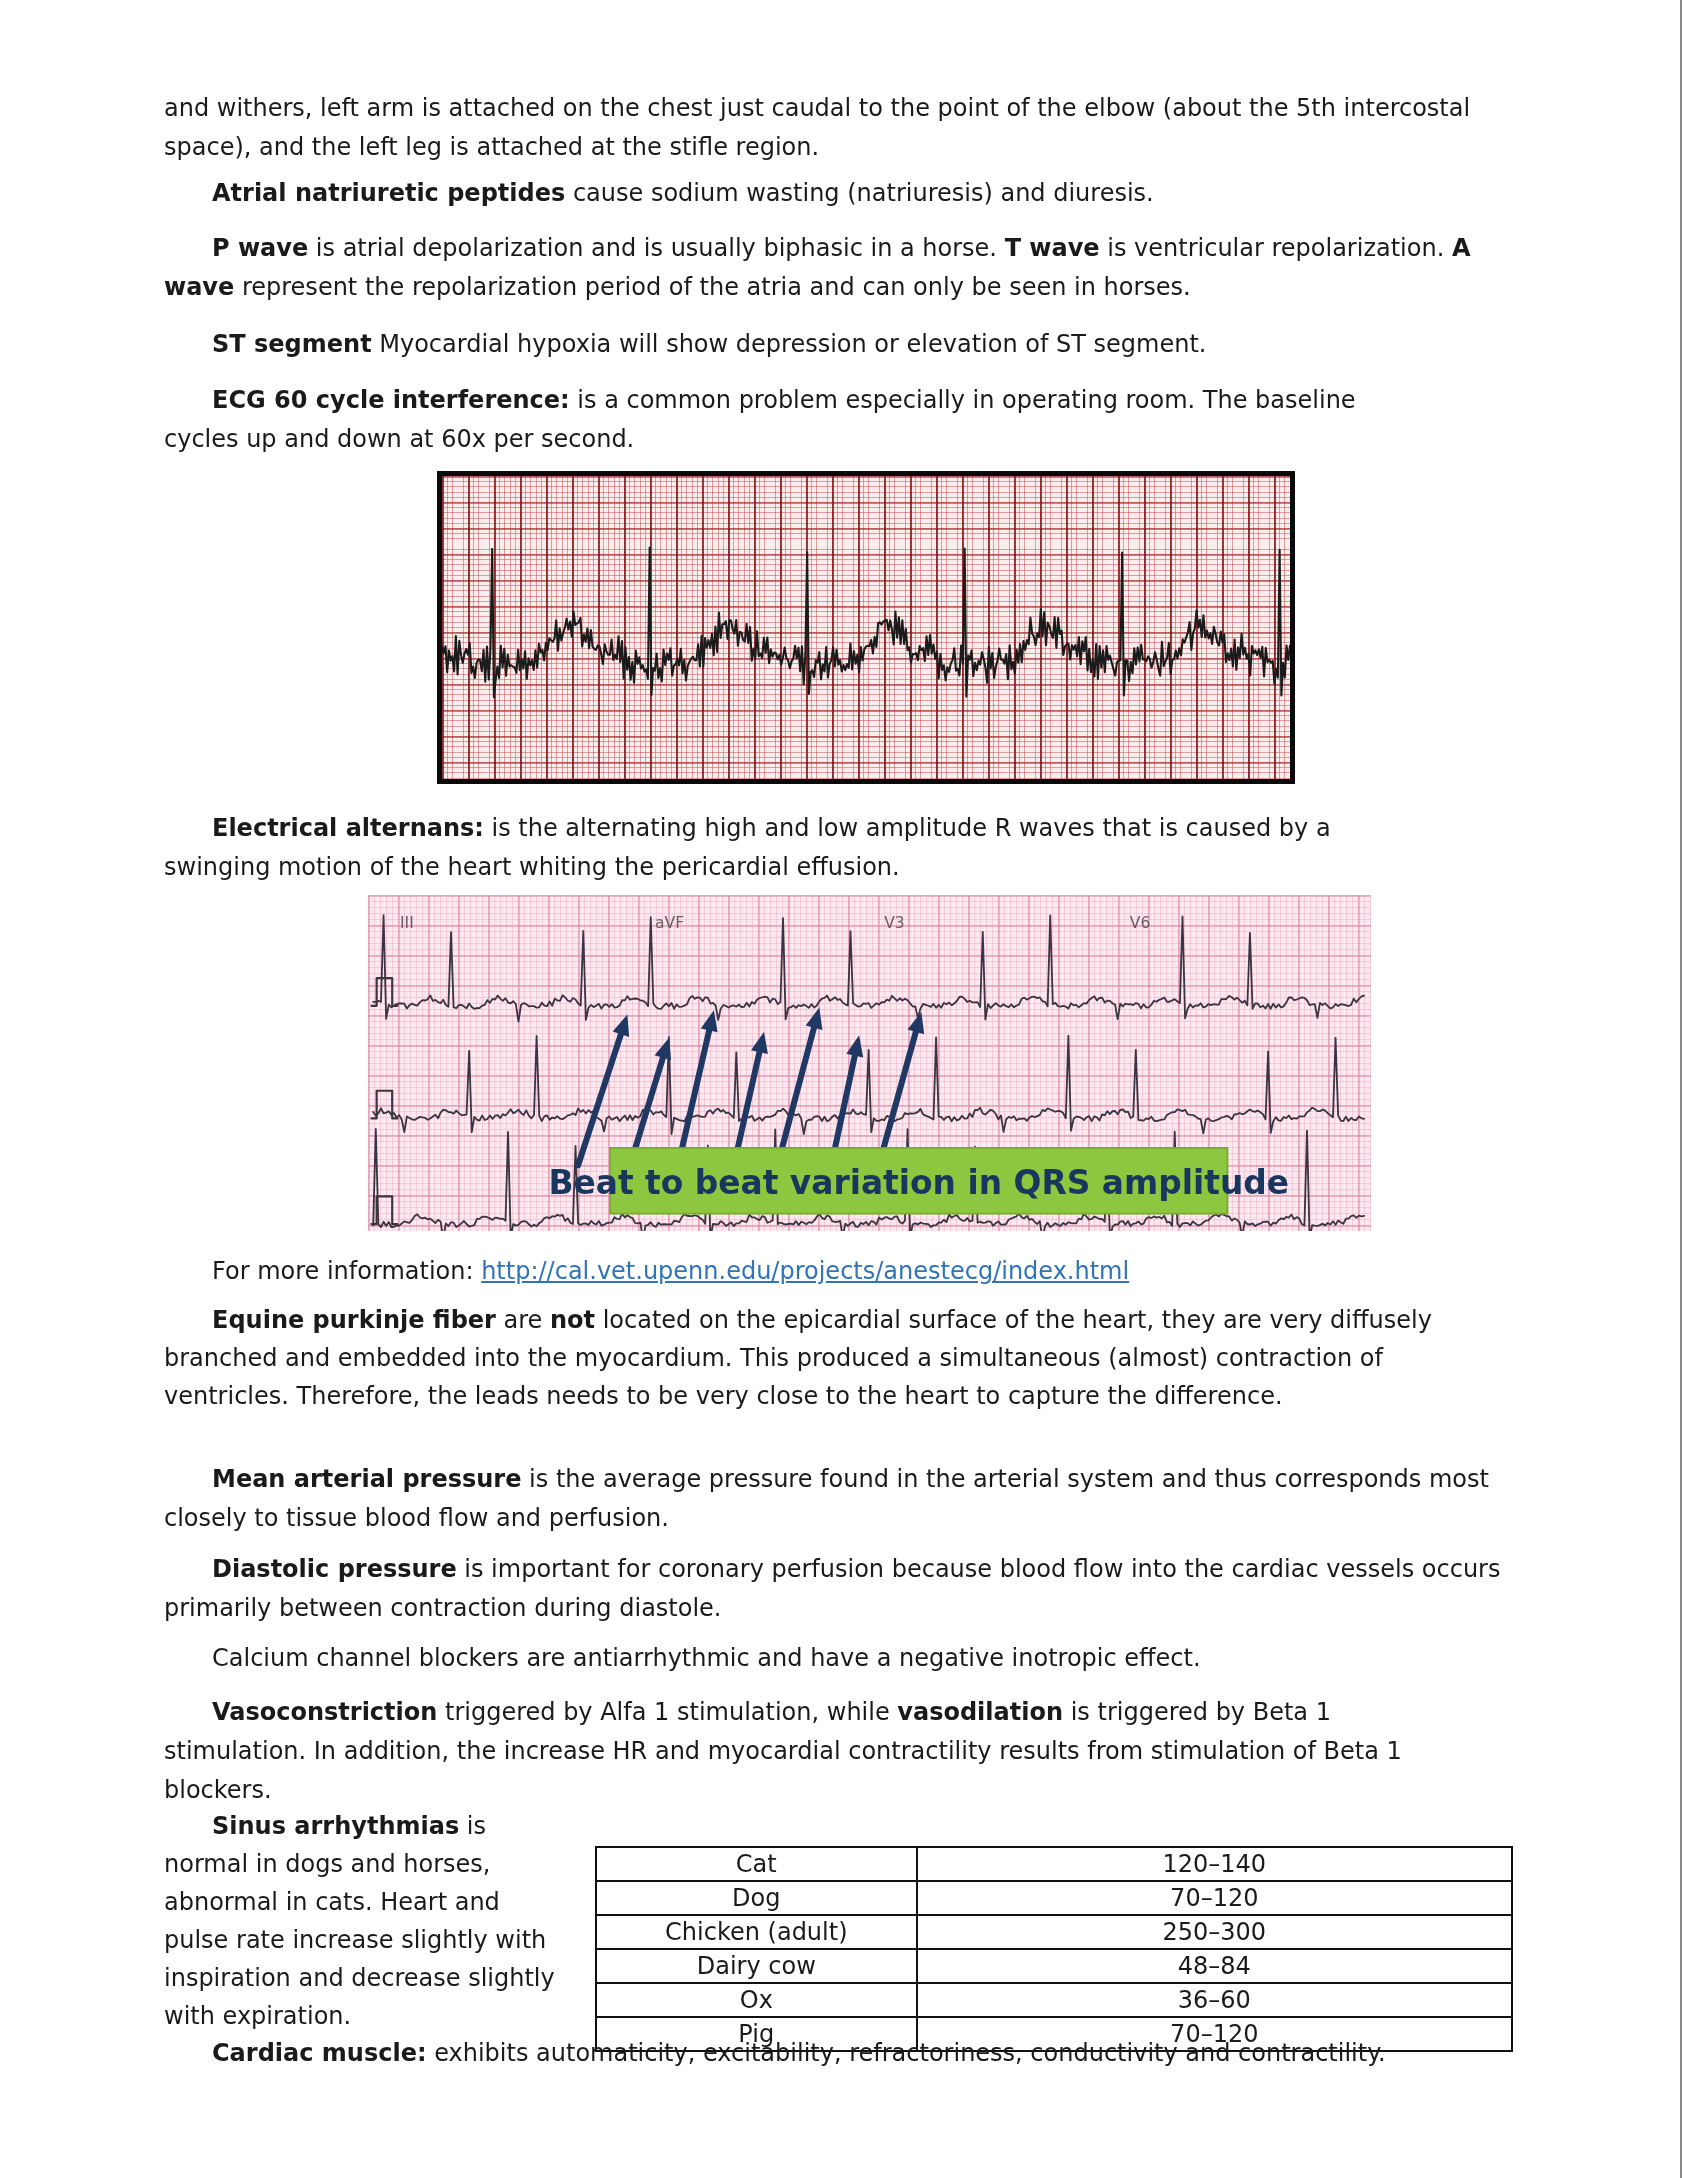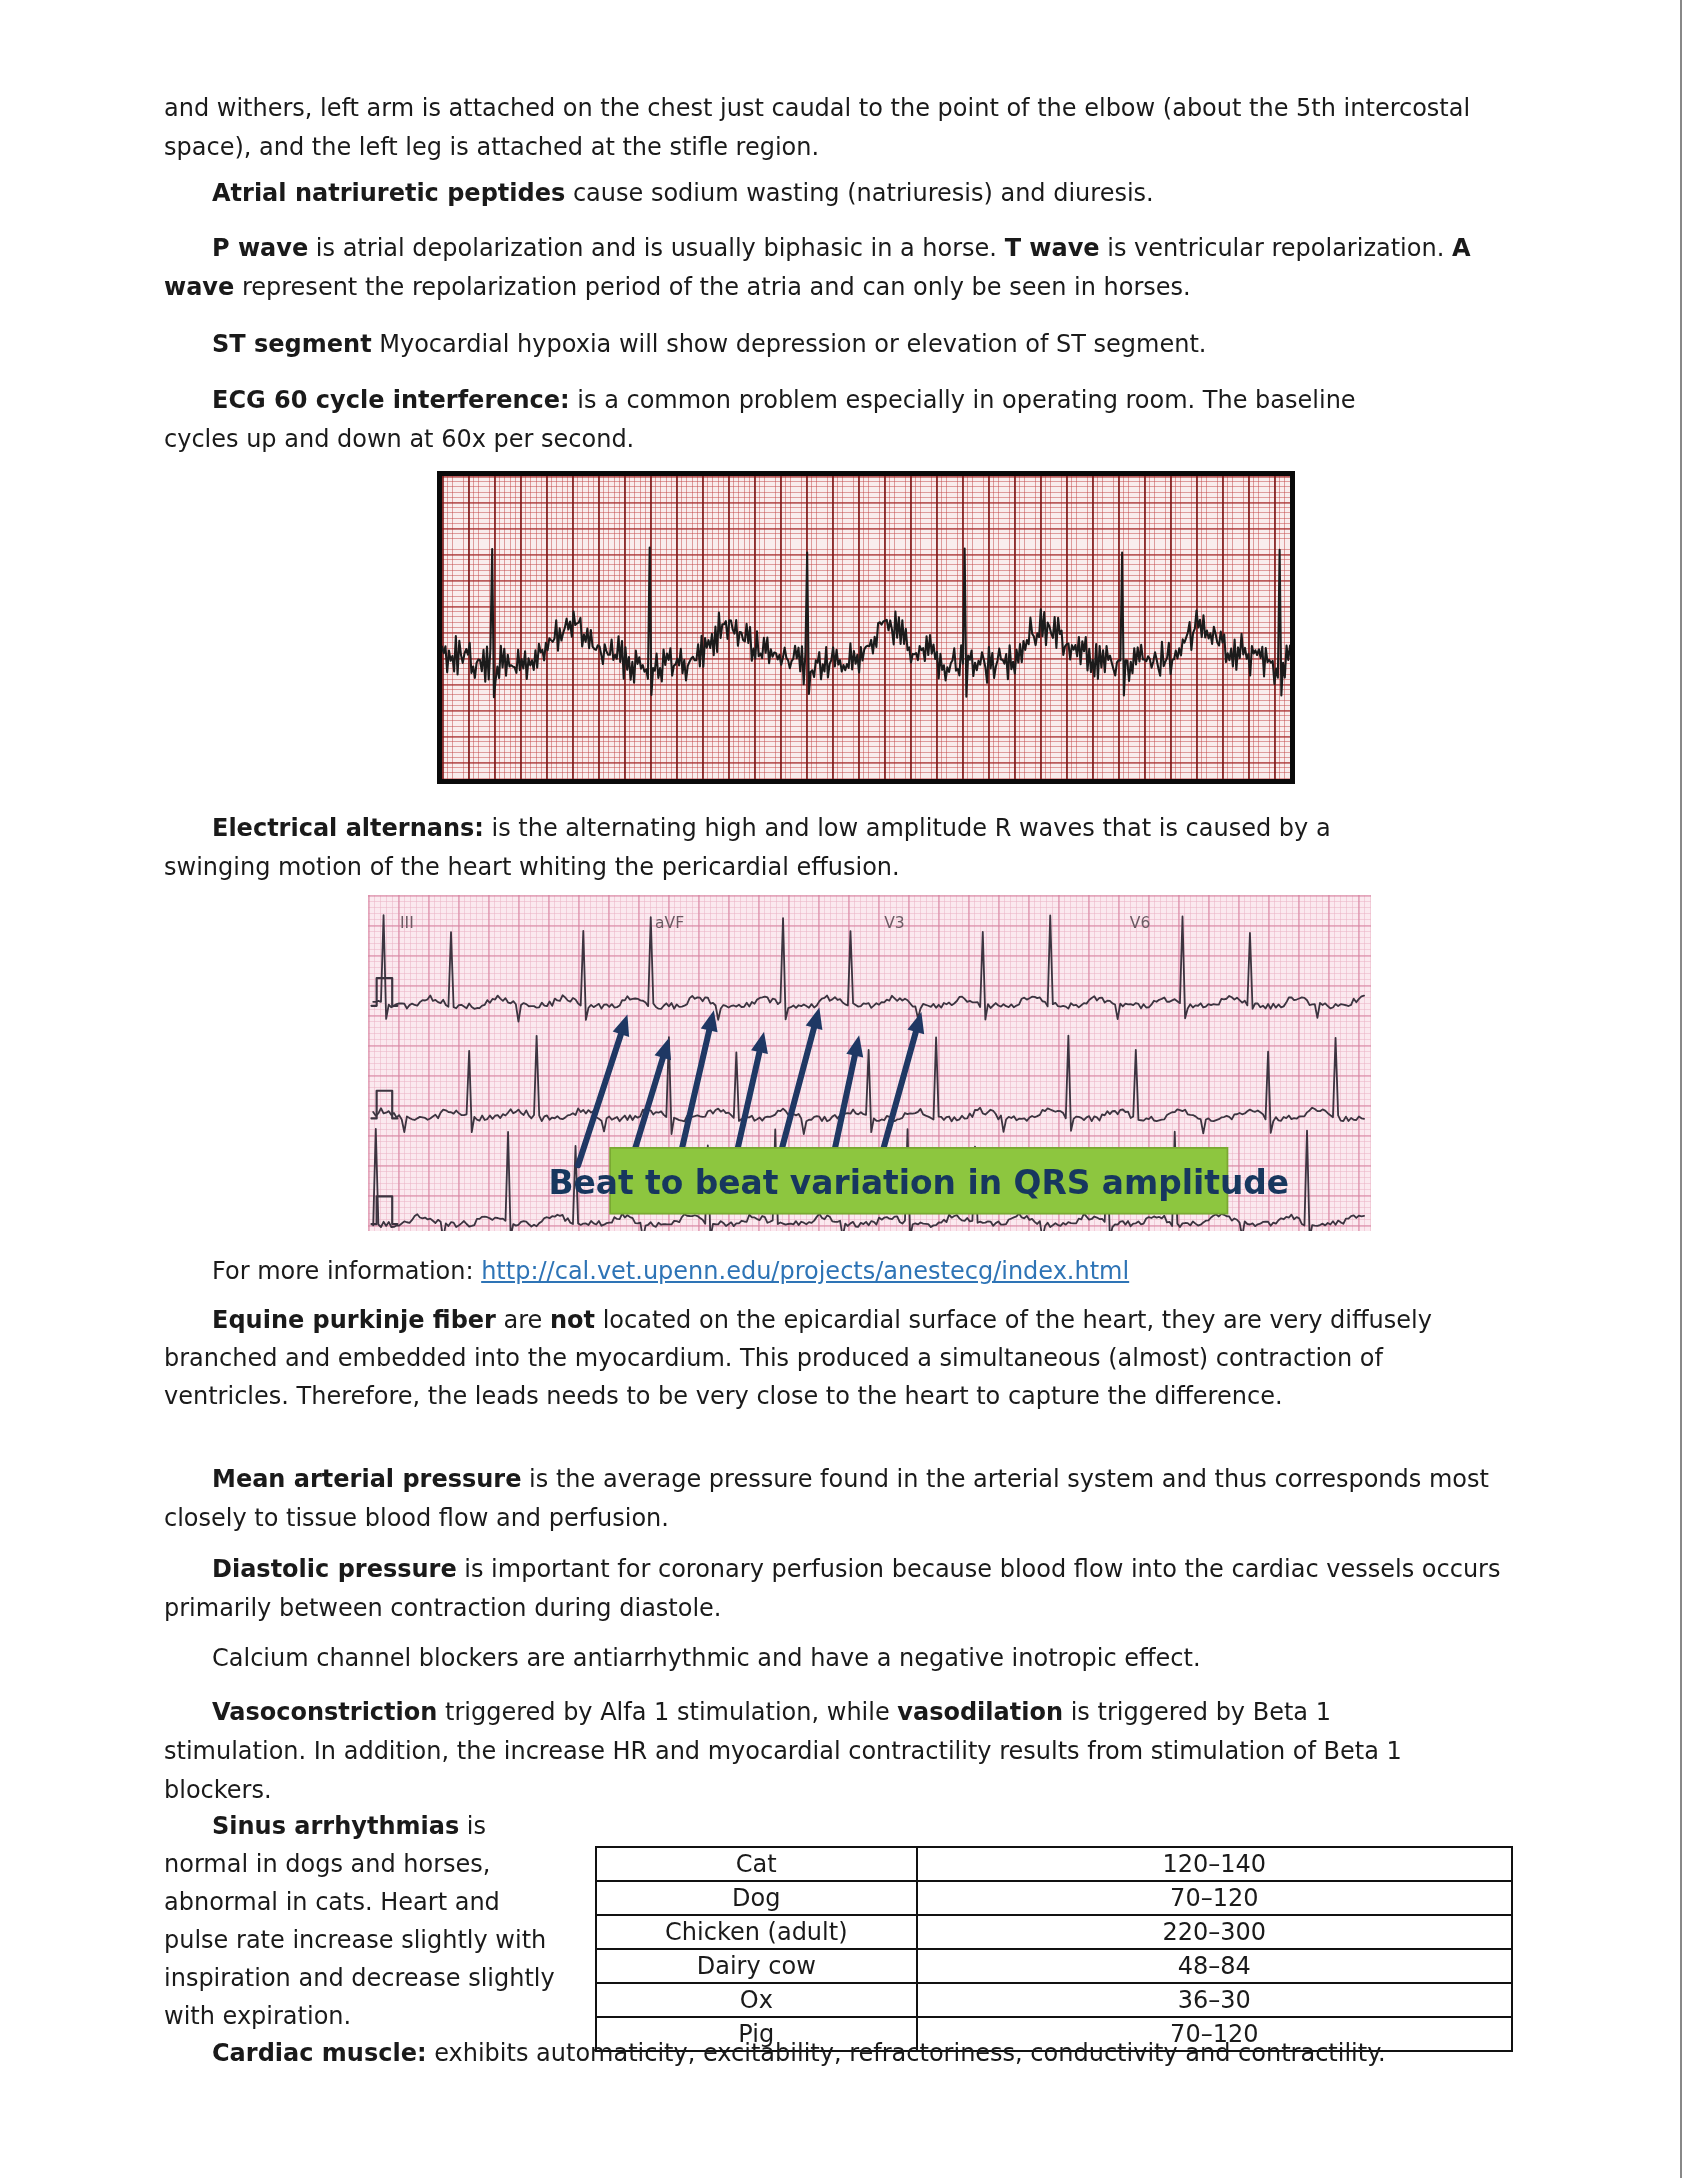--- a/index.html
+++ b/index.html
@@ -154,29 +154,29 @@
         <tr>
             <td class="c1">Cat</td>
             <td>120–140</td>
           </tr>
         <tr>
             <td class="c1">Dog</td>
             <td>70–120</td>
           </tr>
         <tr>
             <td class="c1">Chicken (adult)</td>
-            <td>220–300</td>
+            <td>250–300</td>
           </tr>
         <tr>
             <td class="c1">Dairy cow</td>
             <td>48–84</td>
           </tr>
         <tr>
             <td class="c1">Ox</td>
-            <td>36–30</td>
+            <td>36–60</td>
           </tr>
         <tr>
             <td class="c1">Pig</td>
             <td>70–120</td>
           </tr>
       </tbody>
     </table>
   </div>
 
   <div class="sinus-block">

